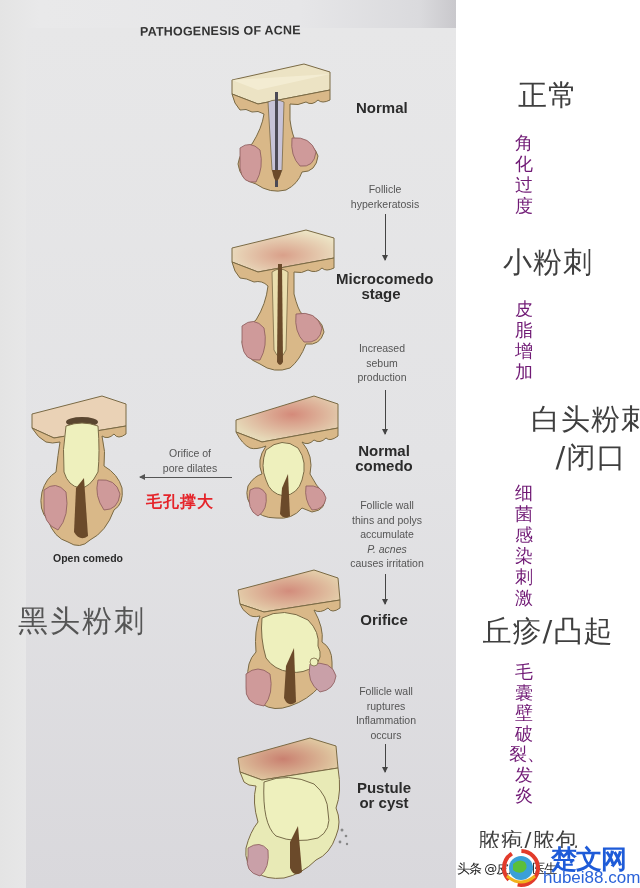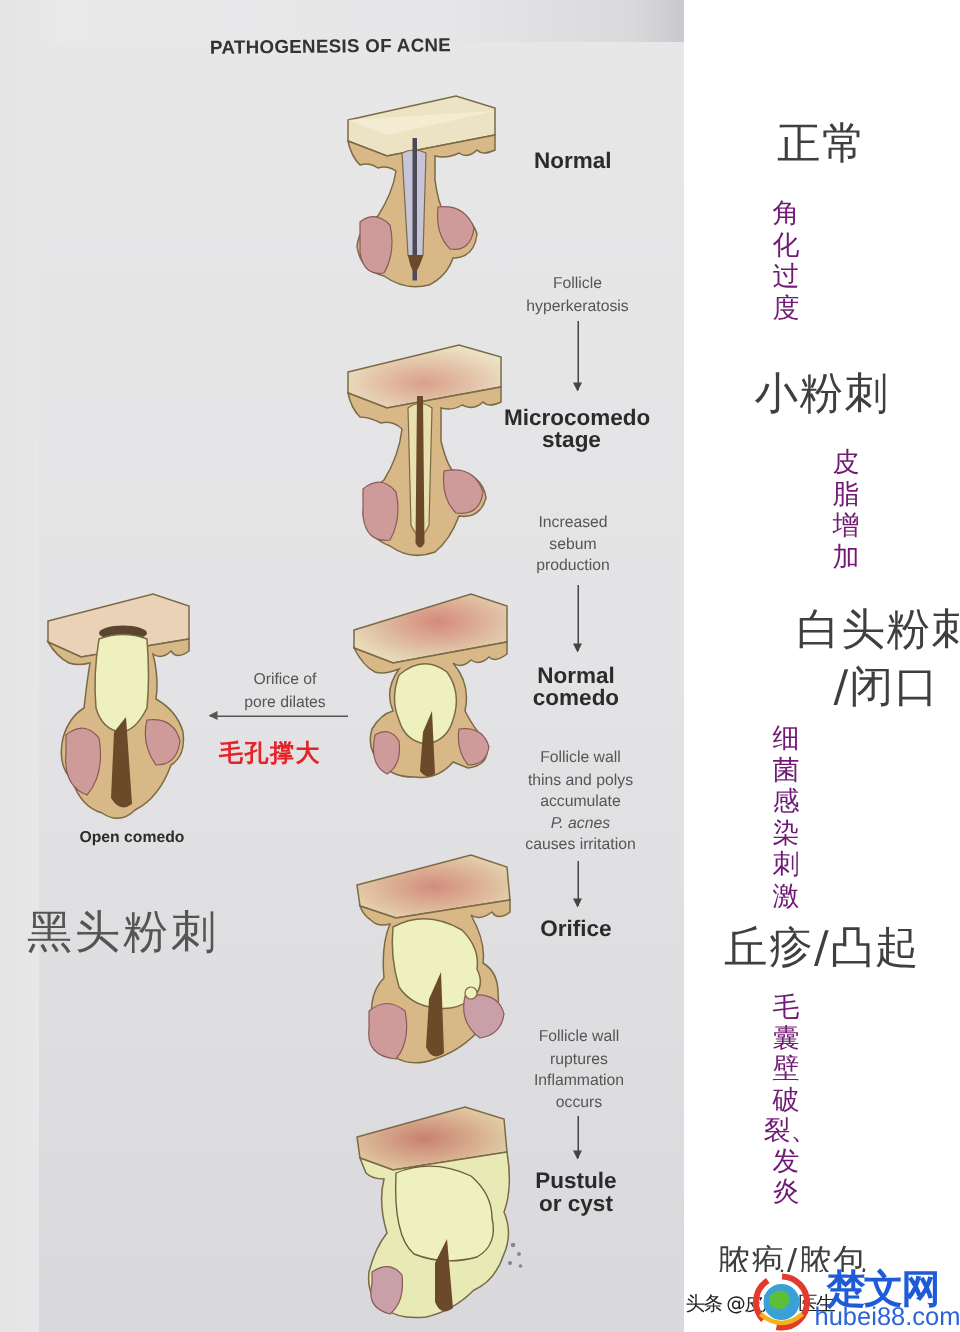--- a/index.html
+++ b/index.html
@@ -209,21 +209,21 @@
 <div class="process-label" style="left:150px;top:446px;width:80px;">Orifice of
 pore dilates</div>
 <div class="arrow-h" style="left:140px;top:477px;width:92px;"></div>
 
 <div class="cn-red-inline" style="left:146px;top:492px;">毛孔撑大</div>
 <div class="cn-big-left" style="left:18px;top:576px;">黑头粉刺</div>
 
 <div class="cn-stage" style="top:76px;">正常</div>
 <div class="cn-process" style="top:132px;">角化过度</div>
 <div class="cn-stage" style="top:243px;">小粉刺</div>
-<div class="cn-process" style="top:298px;margin-left:40px;">皮脂增加</div>
+<div class="cn-process" style="top:298px;">皮脂增加</div>
 <div class="cn-stage" style="top:400px;margin-left:43px;">白头粉刺
 /闭口</div>
 <div class="cn-process" style="top:482px;">细菌感染刺激</div>
 <div class="cn-stage" style="top:612px;">丘疹/凸起</div>
 <div class="cn-process" style="top:662px;line-height:20.5px;">毛囊壁破裂、发炎</div>
 <div class="cut-text">脓疱/脓包</div>
 
 <div class="watermark">
   <span class="wm-text-small">头条 @皮肤科医生</span>
   <svg class="wm-logo" width="40" height="40" viewBox="0 0 40 40">

